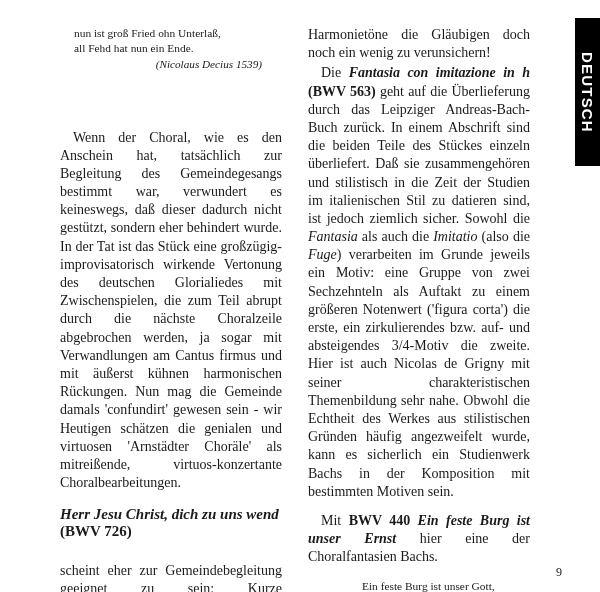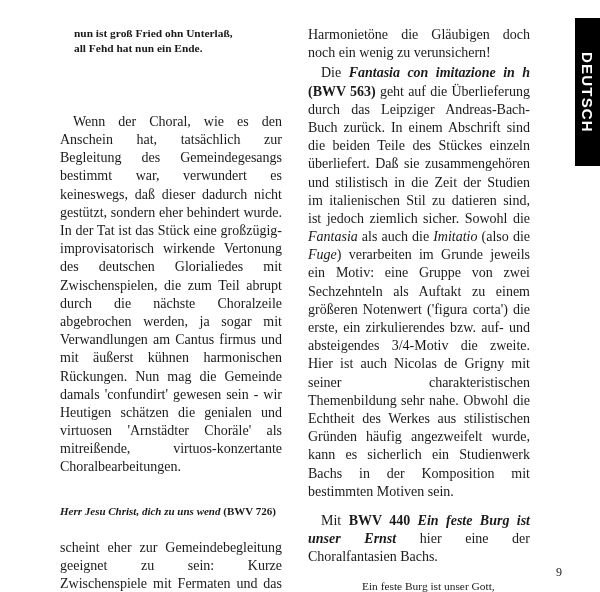--- a/index.html
+++ b/index.html
@@ -73,22 +73,22 @@
   }
 
   .attrib-left {
     text-align: right;
     padding-right: 20px;
   }
 
   .heading {
     font-weight: bold;
     font-style: italic;
-    font-size: 11px;
-    margin: 28px 0 9px 0;
+    font-size: 15px;
+    margin: 14px 0 9px 0;
     text-align: left;
   }
   .heading .upright {
     font-style: normal;
   }
   .gap-m { height: 13px; }
 
   i { font-style: italic; }
   b { font-weight: bold; }
   .bi { font-weight: bold; font-style: italic; }
@@ -130,22 +130,23 @@
 
   <div class="side-tab">
     <span>DEUTSCH</span>
   </div>
 
   <div class="columns">
 
     <div class="col">
 
       <div class="verse">
-        <div style="white-space: pre-line; font-weight: bold;">nun ist groß Fried ohn Unterlaß,
+        <div style="white-space: pre-line;">nun ist groß Fried ohn Unterlaß,
 all Fehd hat nun ein Ende.</div>
+        <div class="attrib attrib-left">(Nicolaus Decius 1539)</div>
       </div>
 
       <div class="gap-m"></div>
 
       <p class="para indent">Wenn der Choral, wie es den Anschein hat, tatsächlich zur Begleitung des Gemeindegesangs bestimmt war, verwundert es keineswegs, daß dieser dadurch nicht gestützt, sondern eher behindert wurde. In der Tat ist das Stück eine großzügig-improvisatorisch wirkende Vertonung des deutschen Glorialiedes mit Zwischenspielen, die zum Teil abrupt durch die nächste Choralzeile abgebrochen werden, ja sogar mit Verwandlungen am Cantus firmus und mit äußerst kühnen harmonischen Rückungen. Nun mag die Gemeinde damals 'confundirt' gewesen sein - wir Heutigen schätzen die genialen und virtuosen 'Arnstädter Choräle' als mitreißende, virtuos-konzertante Choralbearbeitungen.</p>
 
       <div class="heading">
         <span>Herr Jesu Christ, dich zu uns wend</span>
         <span class="upright">(BWV 726)</span>
       </div>

